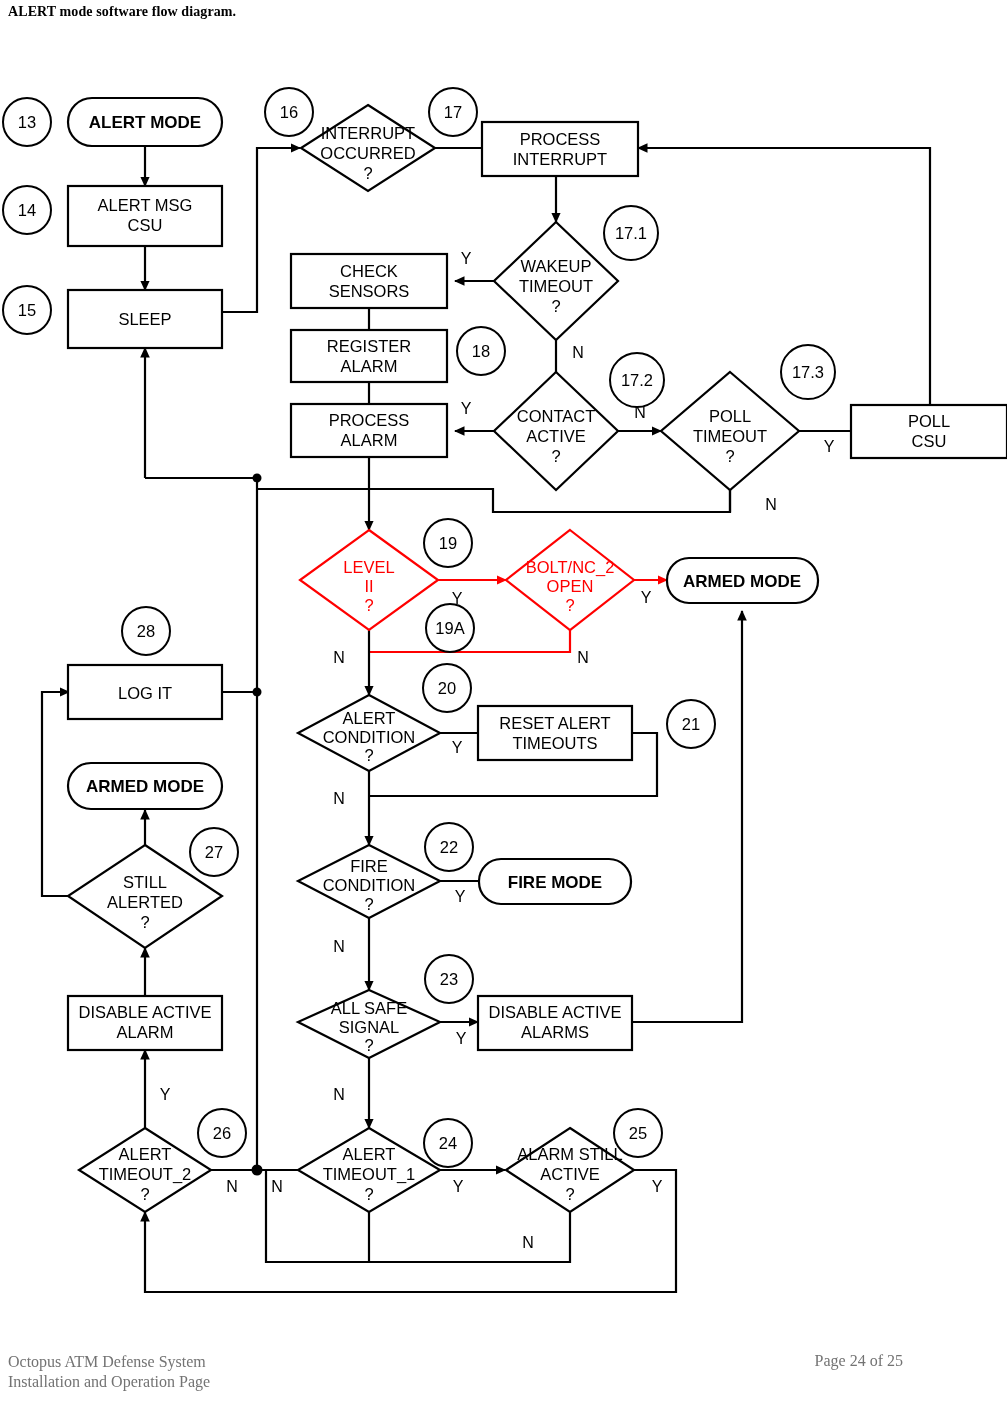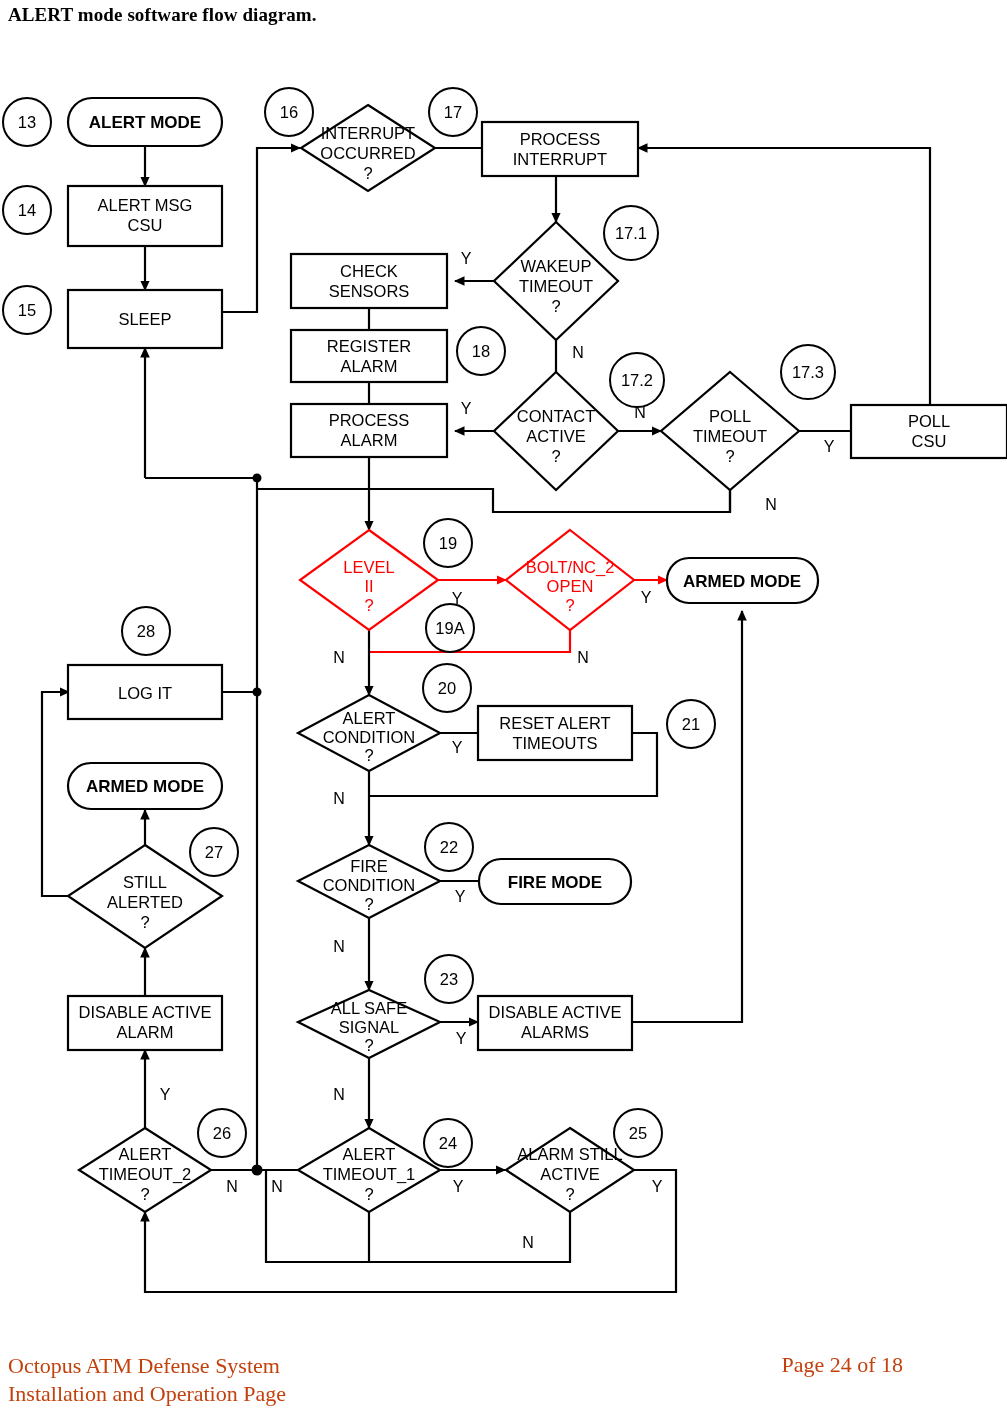--- a/index.html
+++ b/index.html
@@ -13,38 +13,38 @@
     height: 1425px;
     position: relative;
     overflow: hidden;
   }
   #page-title {
     position: absolute;
     left: 8px;
     top: 4px;
     font-family: "Liberation Serif", serif;
     font-weight: bold;
-    font-size: 19px;
+    font-size: 14px;
     color: #000;
     letter-spacing: 0.1px;
   }
   #diagram {
     position: absolute;
     left: 0;
     top: 0;
   }
   #footer {
     position: absolute;
     left: 0;
     top: 1352px;
     width: 1007px;
     height: 60px;
     font-family: "Liberation Serif", serif;
-    font-size: 22px;
-    color: #c2410c;
+    font-size: 16px;
+    color: #737373;
   }
   #footer .f-left {
     position: absolute;
     left: 8px;
     top: 0;
     line-height: 1.25;
   }
   #footer .f-right {
     position: absolute;
     right: 104px;
@@ -349,14 +349,14 @@
   <circle class="circ" cx="146" cy="631" r="24"></circle>
   <text class="tag" x="146" y="637">28</text>
 
 </svg>
 
 <div id="footer">
   <div class="f-left">
     <div>Octopus ATM Defense System</div>
     <div>Installation and Operation Page</div>
   </div>
-  <div class="f-right">Page 24 of 18</div>
+  <div class="f-right">Page 24 of 25</div>
 </div>
 
 </body></html>

